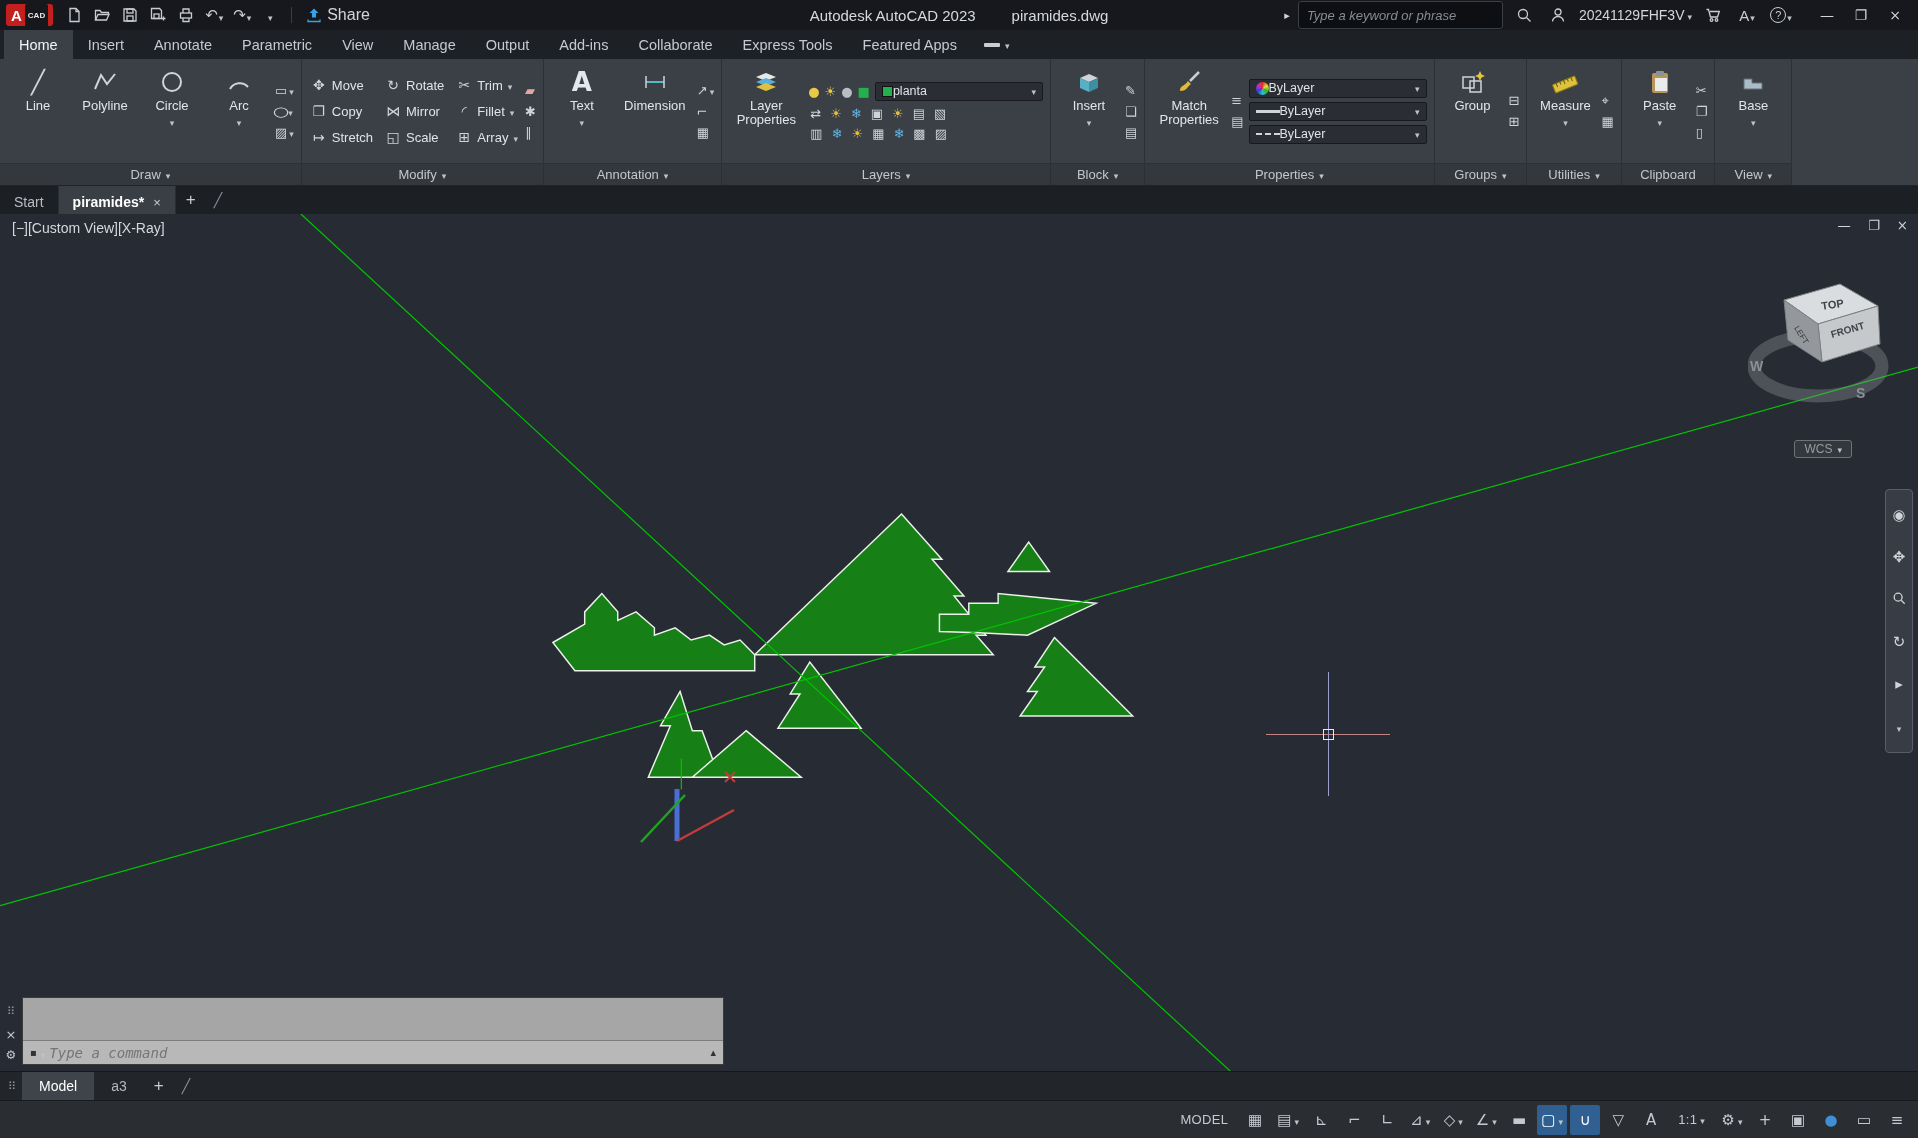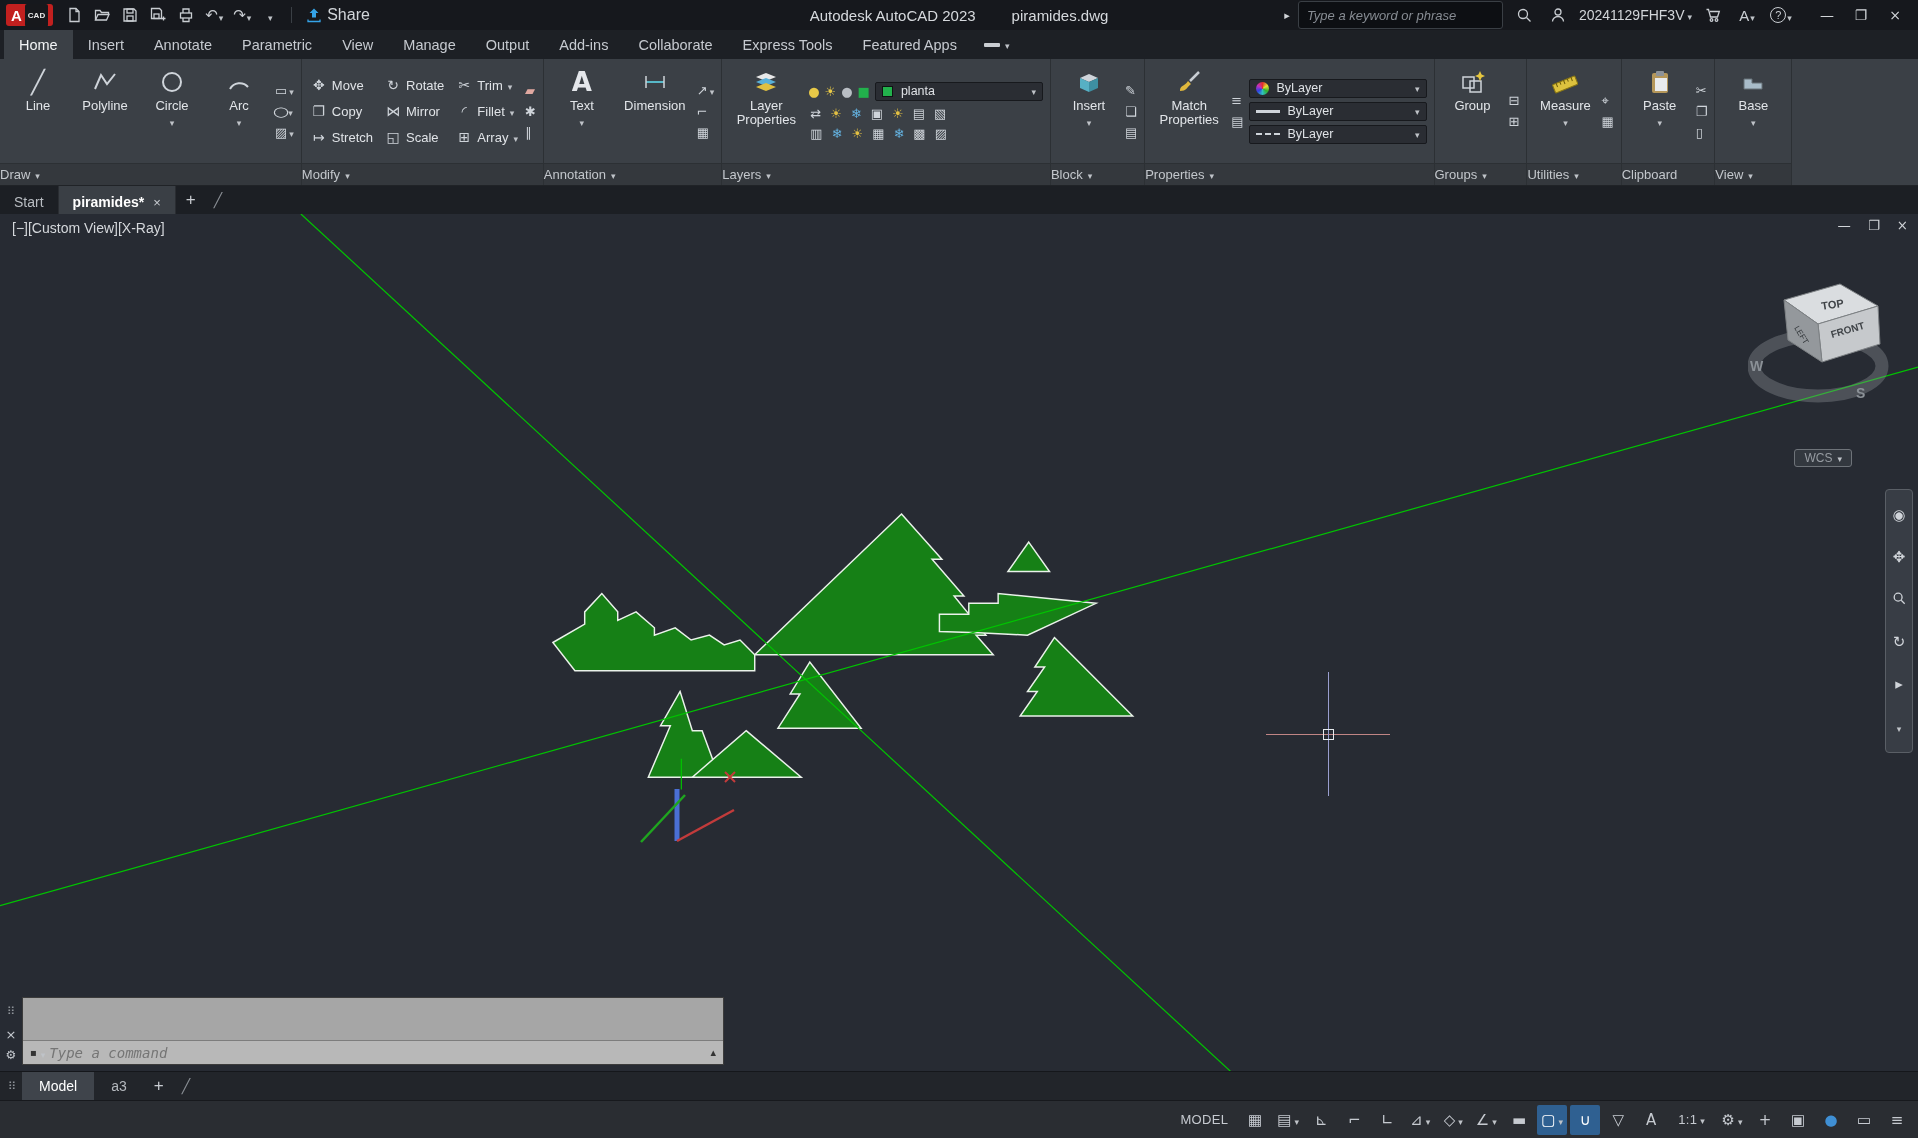--- a/index.html
+++ b/index.html
@@ -32,34 +32,34 @@
   .rtab-list{display:flex}
   .rtab{padding:0 15px;display:flex;align-items:center;font-size:14.5px;color:#c6cad0;white-space:nowrap}
   .rtab.active{background:#3b4046;color:#f2f4f6}
   .ribbon-toggle{display:flex;align-items:center;gap:5px;margin-left:12px}
   .ribbon-toggle .bar{width:16px;height:4px;background:#c9cdd2;border-radius:1px}
 
   
   .ribbon{height:127px;background:#3b4046;display:flex;overflow:hidden;border-bottom:1px solid #202327;flex:0 0 auto}
   .panel{display:flex;flex-direction:column;border-right:1px solid #2c3034;flex:0 0 auto}
   .pbody{flex:1;display:flex;align-items:center;padding:4px 7px;gap:5px}
-  .plabel{height:22px;background:#34383d;border-top:1px solid #2c3034;display:flex;align-items:center;gap:5px;font-size:13px;color:#c3c7cc}
+  .plabel{height:22px;background:#34383d;border-top:1px solid #2c3034;display:flex;align-items:center;justify-content:center;gap:5px;font-size:13px;color:#c3c7cc}
   .bigbtn{width:62px;align-self:stretch;display:flex;flex-direction:column;align-items:center;padding-top:4px;gap:2px;color:#e2e5e9;font-size:13px;line-height:14px}
   .bigbtn .bicon{height:30px;display:flex;align-items:center;justify-content:center;font-size:23px;color:#cfd4da;font-family:"DejaVu Sans",sans-serif}
   .bigbtn .blabel{text-align:center}
   .bigbtn.wide{width:74px}
   .mgrid{display:grid;grid-template-columns:auto auto auto;column-gap:8px;align-items:center}
   .sbtn{display:flex;align-items:center;gap:5px;color:#e0e3e7;font-size:13px;height:26px;padding:0 2px}
   .sbtn .gi{width:16px;text-align:center;font-size:14px;color:#cfd4da}
   .gi{font-family:"DejaVu Sans",sans-serif}
   .minicol{display:flex;flex-direction:column;justify-content:center;gap:4px}
   .mbtn{display:flex;align-items:center;gap:2px;color:#cfd4da;font-size:13px;height:17px}
   .dd::after{content:"▾";font-size:9px;color:#bfc3c8;font-family:"DejaVu Sans",sans-serif}
   .ell{display:inline-block;transform:scaleX(1.45)}
-  .ddfield{display:flex;align-items:center;gap:8px;background:#2a2d33;border:1px solid #17191d;border-radius:2px;height:19px;padding:0 6px;font-size:12.5px;color:#dfe2e6}
+  .ddfield{display:flex;align-items:center;gap:0;background:#2a2d33;border:1px solid #17191d;border-radius:2px;height:19px;padding:0 6px;font-size:12.5px;color:#dfe2e6}
   .ddfield .dd{margin-left:auto}
   .lcol{display:flex;flex-direction:column;gap:5px;justify-content:center}
   .lrow1{display:flex;align-items:center;gap:5px}
   .lrow{display:flex;gap:9px;padding-left:2px}
   .lic{font-size:13px;font-family:"DejaVu Sans",sans-serif}
   .c-yellow{color:#e8c948}.c-gray{color:#b9bec4}.c-green{color:#22b14c}
   .lsw{width:11px;height:11px;background:#22b14c;border:1px solid #101214;flex:0 0 auto}
   .lfield{width:168px}
   .pcol{display:flex;flex-direction:column;gap:4px;justify-content:center}
   .pfield{width:178px}
@@ -76,21 +76,21 @@
   .plus-btn::after{content:"+";font-size:17px}
   .slash{display:flex;align-items:center;margin-left:8px}
   .slash::after{content:"╱";color:#8a8f95;font-size:14px;font-family:"DejaVu Sans",sans-serif}
 
   
   .viewport{position:relative;flex:1;background:#272b33;overflow:hidden}
   .drawing-svg{position:absolute;inset:0;width:100%;height:100%}
   .vp-label{position:absolute;top:6px;left:12px;font-size:14px;color:#d5d8dc;z-index:5;display:flex}
   .vp-ctrl{position:absolute;top:4px;right:10px;display:flex;gap:17px;z-index:5;font-size:13px;color:#d2d5d9;font-family:"DejaVu Sans",sans-serif}
   .viewcube{position:absolute;top:56px;right:12px;z-index:4}
-  .wcs{position:absolute;top:235px;right:66px;z-index:4;display:flex;align-items:center;gap:5px;background:rgba(110,115,122,0.18);border:1px solid #6e7379;border-radius:3px;padding:1px 9px;font-size:12px;color:#979ca2}
+  .wcs{position:absolute;top:226px;right:66px;z-index:4;display:flex;align-items:center;gap:5px;background:rgba(110,115,122,0.18);border:1px solid #6e7379;border-radius:3px;padding:1px 9px;font-size:12px;color:#979ca2}
   .navbar{position:absolute;top:275px;right:5px;width:28px;height:264px;background:rgba(62,67,74,0.78);border:1px solid #5a5f66;border-radius:4px;z-index:4;display:flex;flex-direction:column;align-items:center;justify-content:space-around;color:#d0d4d9;padding:4px 0}
   .ni{font-size:15px;font-family:"DejaVu Sans",sans-serif}
   .ni svg{stroke:#d0d4d9;fill:none;stroke-width:1.5}
   .xh-h{position:absolute;left:1266px;top:520px;width:124px;height:1px;background:#c08585;z-index:3}
   .xh-v{position:absolute;left:1328px;top:458px;width:1px;height:124px;background:#9a9fd0;z-index:3}
   .pickbox{position:absolute;left:1323px;top:515px;width:11px;height:11px;border:1px solid #e6eaee;z-index:3}
   .ucs{position:absolute;left:615px;top:540px;z-index:3}
 
   
   .cmdpal{position:absolute;left:0;bottom:6px;width:724px;height:68px;display:flex;z-index:6;font-family:"DejaVu Sans Mono",monospace}

